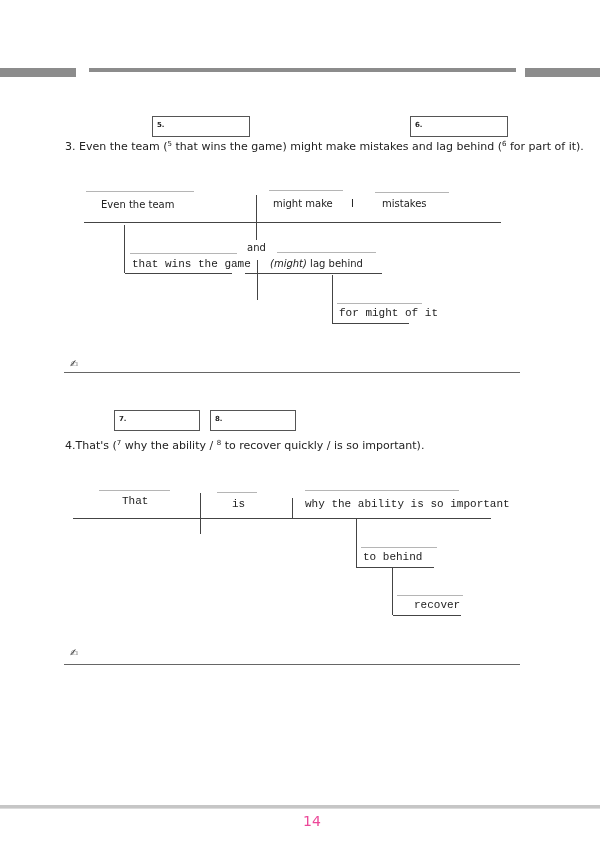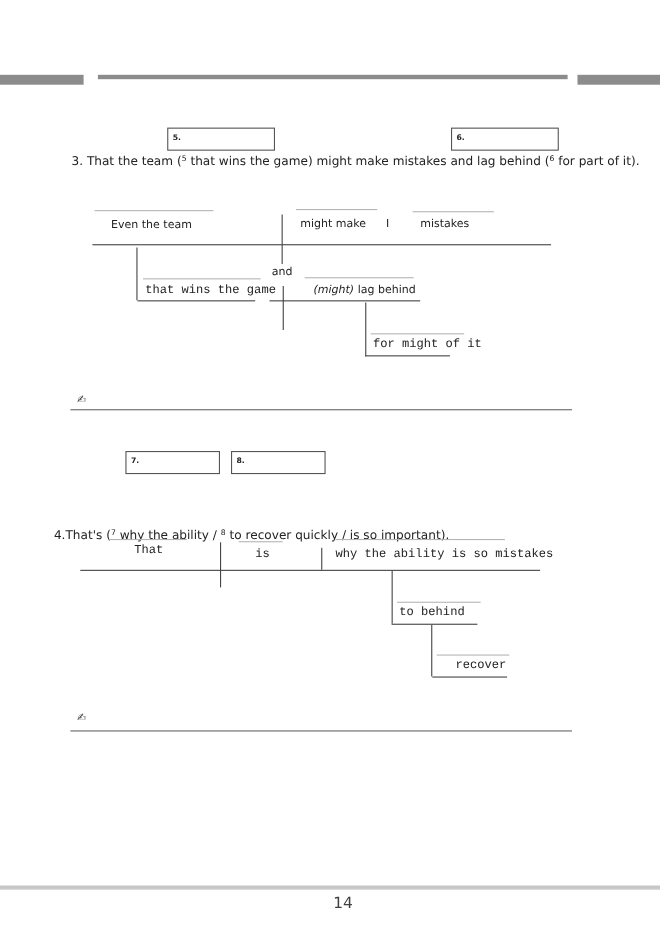--- a/index.html
+++ b/index.html
@@ -11,87 +11,87 @@
   .vline { position: absolute; width: 1px; background: #444; }
   .t { position: absolute; font-size: 10px; white-space: nowrap; color: #222; }
   .t.big { font-size: 11px; font-family: Liberation Mono, monospace; }
   .box { position: absolute; border: 1px solid #555; height: 19px; background: #fff; }
   .box span { position: absolute; left: 4px; top: 4px; font-size: 7px; font-weight: bold; }
   .sentence { position: absolute; font-size: 11px; white-space: nowrap; color: #222; }
   sup { font-size: 7px; vertical-align: 4px; }
   .pen { position: absolute; font-size: 10px; color: #444; }
   .dots { position: absolute; height: 1px; background: #666; }
   .footer-line { position: absolute; left: 0; width: 600px; height: 3px; background: #c6c6c6; border-bottom: 1px solid #dcdcdc; }
-  .pagenum { position: absolute; font-size: 14px; color: #404040; }
+  .pagenum { position: absolute; font-size: 14px; color: #ec4899; }
 </style>
 </head>
 <body>
 
 <div class="bar" style="left:0;top:68px;width:76px;height:9px;"></div>
 <div class="bar" style="left:89px;top:68px;width:427px;height:4px;"></div>
 <div class="bar" style="left:525px;top:68px;width:75px;height:9px;"></div>
 
 <div class="box" style="left:152px;top:116px;width:96px;">
     <span>5.</span>
   </div>
 <div class="box" style="left:410px;top:116px;width:96px;">
     <span>6.</span>
   </div>
 
 <div class="sentence" style="left:65px;top:140px;">
   <span>3.</span>
-  <span>That the team (</span><sup>5</sup><span> that wins the game) might make mistakes and lag behind (</span><sup>6</sup><span> for part of it).</span>
+  <span>Even the team (</span><sup>5</sup><span> that wins the game) might make mistakes and lag behind (</span><sup>6</sup><span> for part of it).</span>
 </div>
 
 <div>
   <div class="hline light" style="left:86px;top:191px;width:108px;"></div>
   <div class="hline light" style="left:269px;top:190px;width:74px;"></div>
   <div class="hline light" style="left:375px;top:192px;width:74px;"></div>
   <div class="t" style="left:101px;top:199px;">Even the team</div>
   <div class="t" style="left:273px;top:198px;">might make</div>
   <div class="t" style="left:351px;top:198px;">I</div>
   <div class="t" style="left:382px;top:198px;">mistakes</div>
   <div class="hline" style="left:84px;top:222px;width:417px;"></div>
   <div class="vline" style="left:256px;top:195px;height:45px;"></div>
   <div class="vline" style="left:124px;top:225px;height:48px;"></div>
   <div class="hline light" style="left:130px;top:253px;width:107px;"></div>
   <div class="t big" style="left:132px;top:258px;">that wins the game</div>
   <div class="hline" style="left:125px;top:273px;width:107px;"></div>
   <div class="t" style="left:247px;top:242px;">and</div>
   <div class="hline light" style="left:277px;top:252px;width:99px;"></div>
-  <div class="t" style="left:285px;top:258px;"><i>(might)</i><span> lag behind</span></div>
+  <div class="t" style="left:270px;top:258px;"><i>(might)</i><span> lag behind</span></div>
   <div class="hline" style="left:245px;top:273px;width:137px;"></div>
   <div class="vline" style="left:257px;top:260px;height:40px;"></div>
   <div class="vline" style="left:332px;top:275px;height:49px;"></div>
   <div class="hline light" style="left:337px;top:303px;width:85px;"></div>
   <div class="t big" style="left:339px;top:307px;">for might of it</div>
   <div class="hline" style="left:332px;top:323px;width:77px;"></div>
 </div>
 
 <div class="pen" style="left:70px;top:358px;">✍</div>
 <div class="dots" style="left:64px;top:372px;width:456px;"></div>
 
 <div class="box" style="left:114px;top:410px;width:84px;">
     <span>7.</span>
   </div>
 <div class="box" style="left:210px;top:410px;width:84px;">
     <span>8.</span>
   </div>
 
-<div class="sentence" style="left:49px;top:439px;margin-top:41px;">
+<div class="sentence" style="left:65px;top:439px;">
   <span>4.</span><span>That's (</span><sup>7</sup><span> why the ability / </span><sup>8</sup><span> to recover quickly / is so important).</span>
 </div>
 
 <div>
   <div class="hline light" style="left:99px;top:490px;width:71px;"></div>
   <div class="hline light" style="left:217px;top:492px;width:40px;"></div>
   <div class="hline light" style="left:305px;top:490px;width:154px;"></div>
   <div class="t big" style="left:122px;top:495px;">That</div>
   <div class="t big" style="left:232px;top:498px;">is</div>
-  <div class="t big" style="left:305px;top:498px;">why the ability is so mistakes</div>
+  <div class="t big" style="left:305px;top:498px;">why the ability is so important</div>
   <div class="hline" style="left:73px;top:518px;width:418px;"></div>
   <div class="vline" style="left:200px;top:493px;height:41px;"></div>
   <div class="vline" style="left:292px;top:498px;height:20px;"></div>
   <div class="vline" style="left:356px;top:519px;height:48px;"></div>
   <div class="hline light" style="left:361px;top:547px;width:76px;"></div>
   <div class="t big" style="left:363px;top:551px;">to behind</div>
   <div class="hline" style="left:356px;top:567px;width:78px;"></div>
   <div class="vline" style="left:392px;top:568px;height:47px;"></div>
   <div class="hline light" style="left:397px;top:595px;width:66px;"></div>
   <div class="t big" style="left:414px;top:599px;">recover</div>

